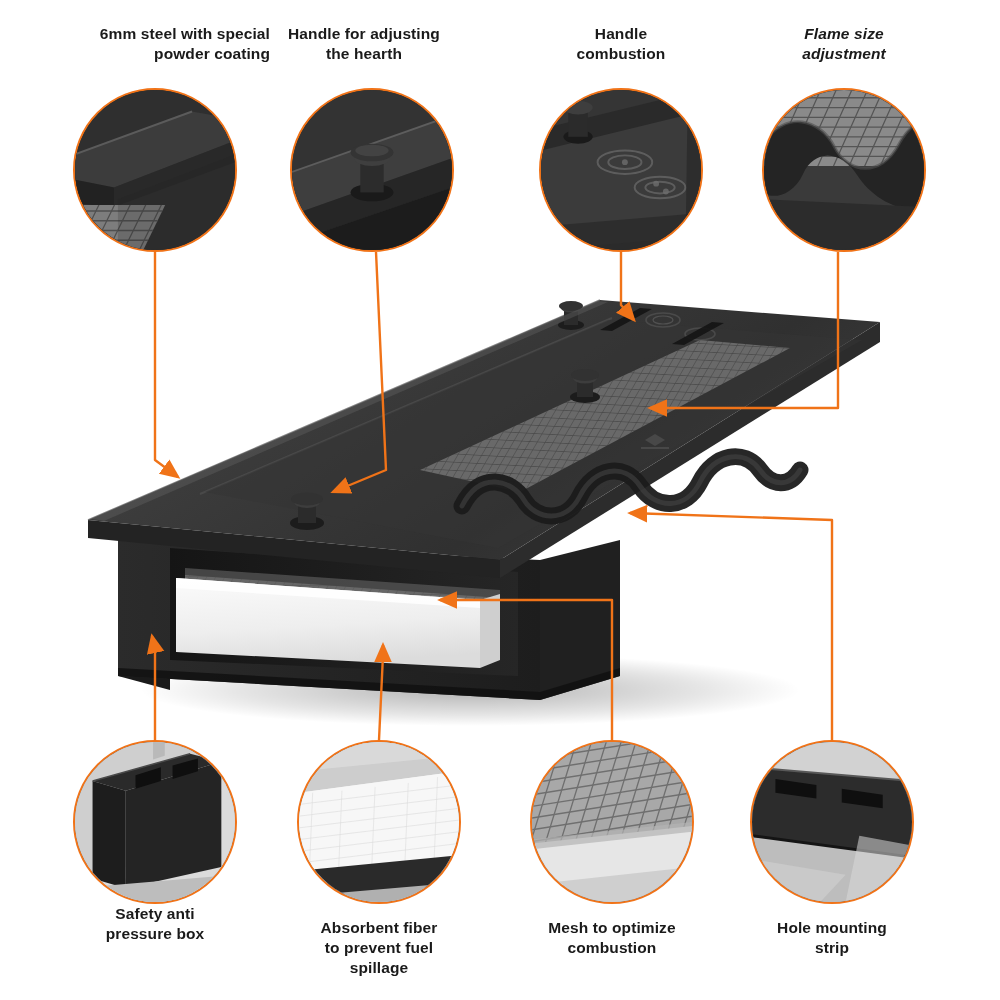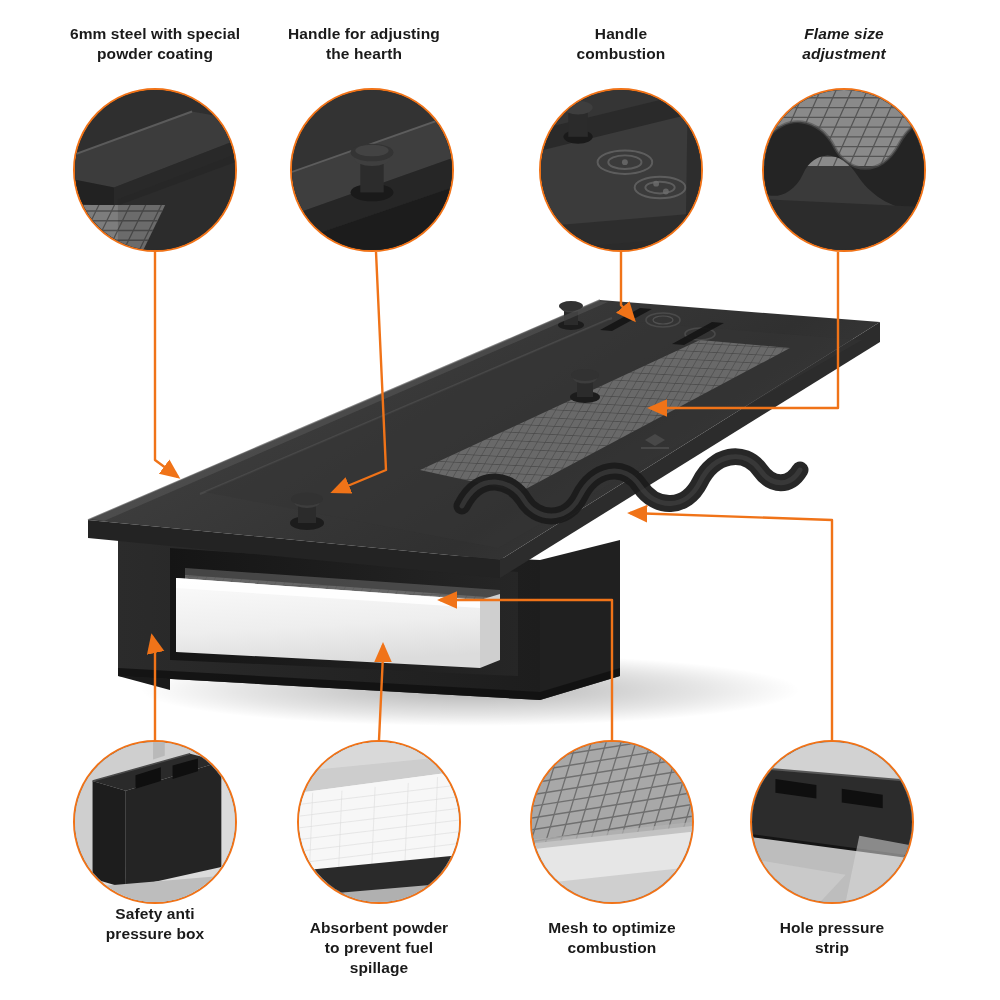--- a/index.html
+++ b/index.html
@@ -48,21 +48,21 @@
     width: 1000px;
     height: 1000px;
     pointer-events: none;
   }
 </style>
 </head>
 <body>
 
 <div id="stage">
 
-  <div class="label" style="left:40px; top:24px; width:230px;">
+  <div class="label" style="left:40px; top:24px; width:230px;text-align:right;">
     <div>6mm steel with special</div>
     <div>powder coating</div>
   </div>
   <div class="label" style="left:249px; top:24px; width:230px;">
     <div>Handle for adjusting</div>
     <div>the hearth</div>
   </div>
   <div class="label" style="left:506px; top:24px; width:230px;">
     <div>Handle</div>
     <div>combustion</div>
@@ -70,30 +70,30 @@
   <div class="label" style="left:729px; top:24px; width:230px;font-style:italic;">
     <div>Flame size</div>
     <div>adjustment</div>
   </div>
 
   <div class="label" style="left:40px; top:904px; width:230px;">
     <div>Safety anti</div>
     <div>pressure box</div>
   </div>
   <div class="label" style="left:264px; top:918px; width:230px;">
-    <div>Absorbent powder</div>
+    <div>Absorbent fiber</div>
     <div>to prevent fuel</div>
     <div>spillage</div>
   </div>
   <div class="label" style="left:497px; top:918px; width:230px;">
     <div>Mesh to optimize</div>
     <div>combustion</div>
   </div>
   <div class="label" style="left:717px; top:918px; width:230px;">
-    <div>Hole pressure</div>
+    <div>Hole mounting</div>
     <div>strip</div>
   </div>
 
   <svg class="overlay" viewBox="0 0 1000 1000">
     <defs>
       <linearGradient id="topFace" x1="0" y1="0" x2="1" y2="0.5">
         <stop offset="0%" stop-color="#4a4a4a"></stop>
         <stop offset="35%" stop-color="#3c3c3c"></stop>
         <stop offset="75%" stop-color="#303030"></stop>
         <stop offset="100%" stop-color="#3a3a3a"></stop>

